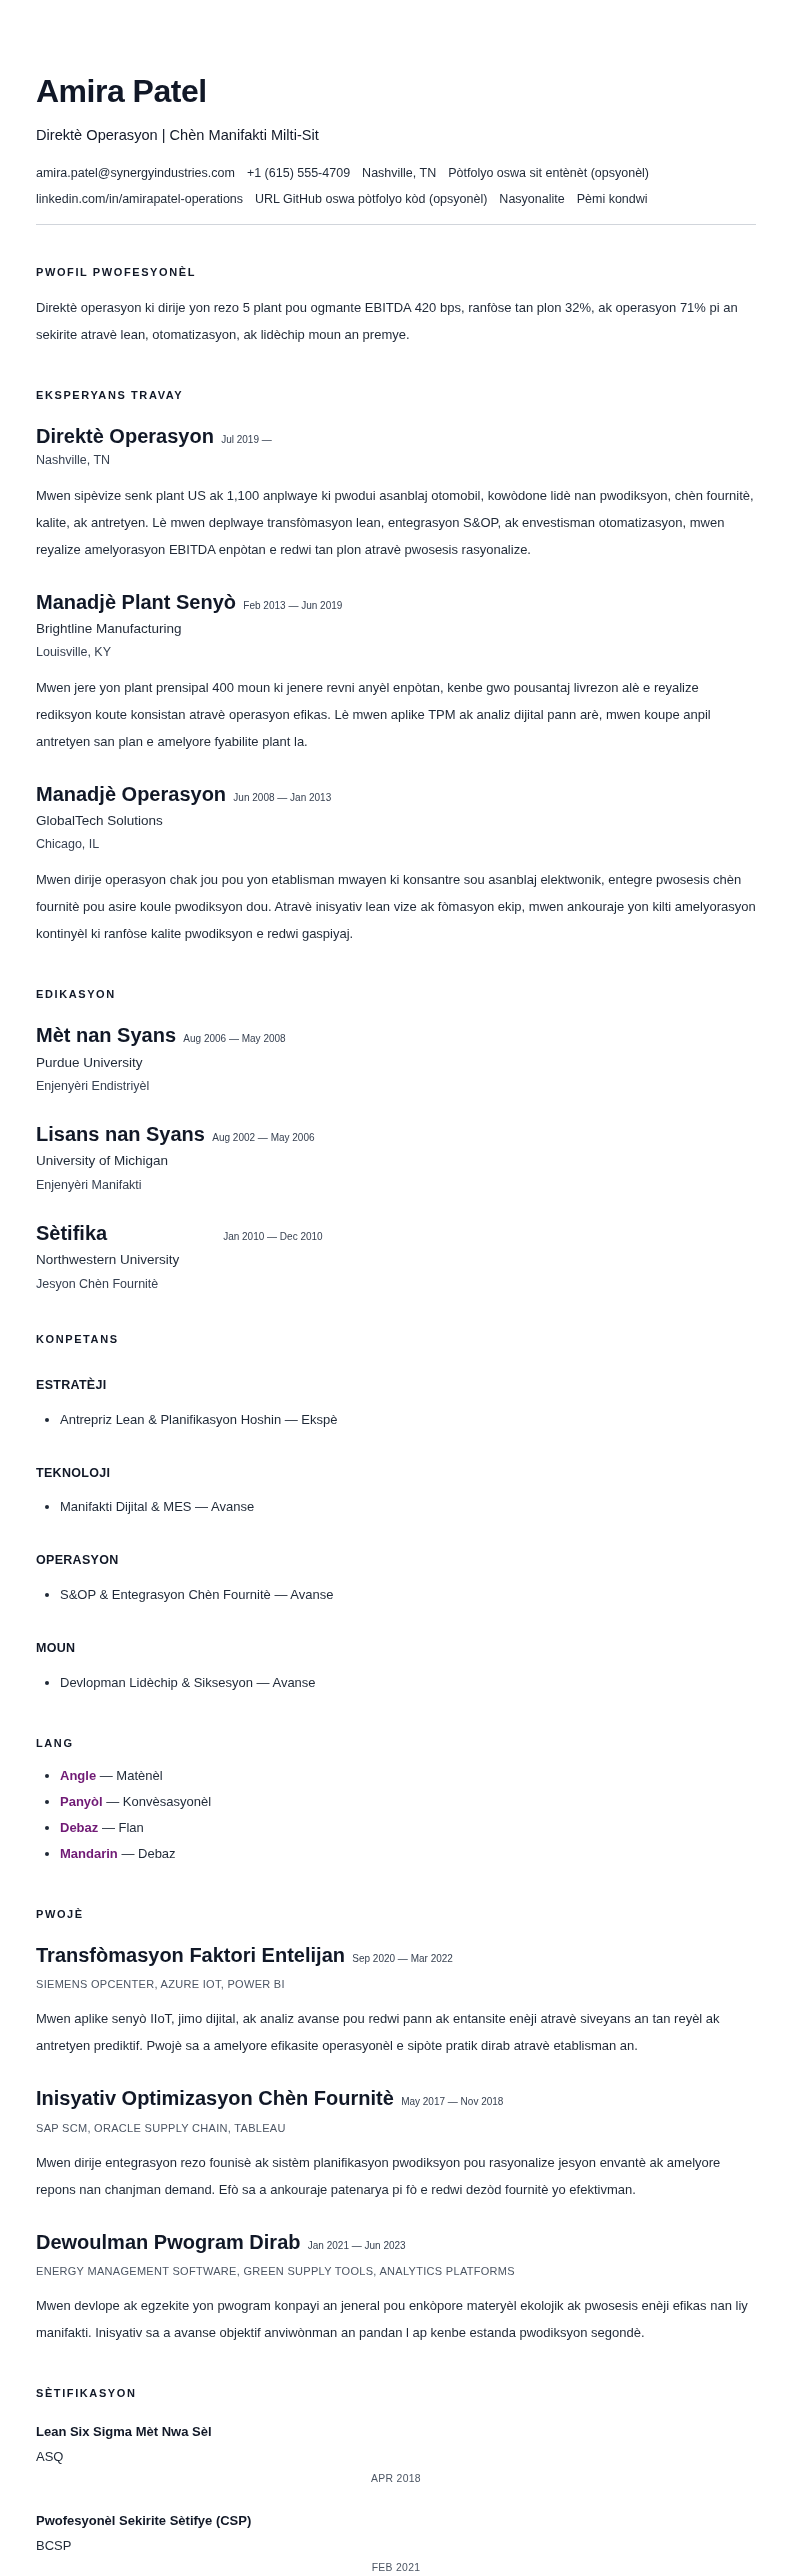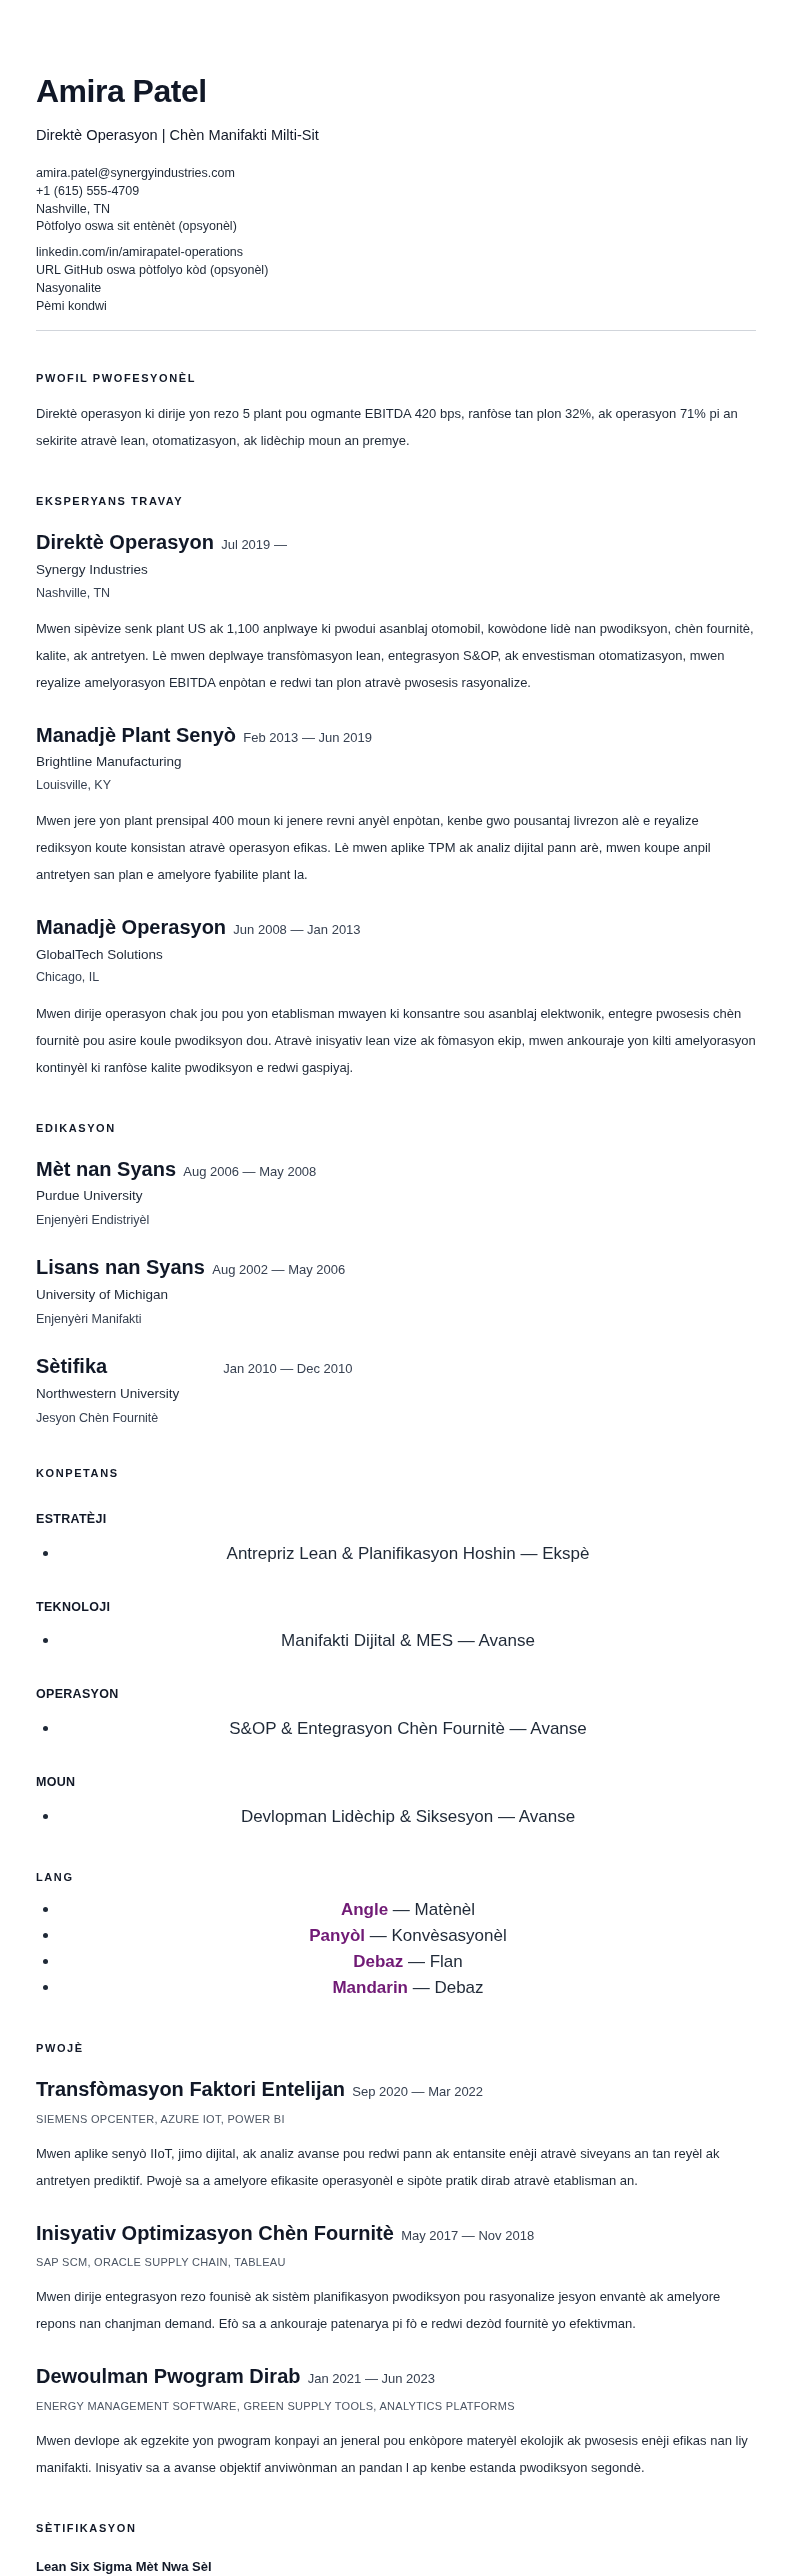--- a/index.html
+++ b/index.html
@@ -12,50 +12,50 @@
   }
   .name {
     font-size:32px; font-weight:700; color:#111827; letter-spacing:-0.5px;
     line-height:1.05;
     margin-top:40px;
   }
   .subtitle {
     margin-top:18.7px; font-size:14.6px; font-weight:400; color:#111827;
   }
   .contact-line {
-    display:flex; flex-wrap:wrap; gap:0;
-    font-size:12.5px; color:#1f2937; line-height:17.7px;flex-direction:column;
+    display:flex; flex-wrap:wrap; gap:12px;
+    font-size:12.5px; color:#1f2937; line-height:17.7px;
   }
   .contact-line.first { margin-top:22px; }
   .contact-line.second { margin-top:8.3px; }
   .divider {
     border:none; border-top:1px solid #d1d5db; margin-top:14.6px;
   }
   .section-heading {
     font-size:11px; font-weight:700; color:#111827;
     letter-spacing:1.6px; margin-top:41px;
   }
   .profile-text {
     margin-top:16.6px; font-size:13px; line-height:27px; color:#1f2937;
     max-width:724px;
   }
   .entry { margin-top:26px; }
   .entry + .entry { margin-top:30px; }
   .entry-title-row { display:flex; align-items:baseline; }
   .entry-title { font-size:20px; font-weight:700; color:#111827; line-height:18.7px; }
-  .entry-date { font-size:13px; font-weight:400; color:#374151; margin-left:7.3px; white-space:nowrap; }
+  .entry-date { font-size:10px; font-weight:400; color:#374151; margin-left:7.3px; white-space:nowrap; }
   .entry-date.date-far { margin-left:116px; }
   .entry-company { margin-top:9.4px; font-size:13.5px; color:#1f2937; line-height:16.6px; }
   .entry-location { margin-top:7.3px; font-size:12.5px; color:#374151; line-height:15.6px; }
   .entry-desc { margin-top:13.5px; font-size:13px; line-height:27px; color:#1f2937; max-width:724px; }
   .edu-school { margin-top:9.4px; font-size:13.5px; color:#1f2937; line-height:16.6px; }
   .edu-field { margin-top:8.3px; font-size:12.5px; color:#374151; line-height:15.6px; }
   .skill-group-title { margin-top:33px; font-size:12.5px; font-weight:700; color:#111827; letter-spacing:0.3px; }
   ul.bullet-list { margin-top:14.6px; padding-left:24px; list-style:disc; }
-  ul.bullet-list li { font-size:17px; color:#1f2937; line-height:26px;text-align:center; }
+  ul.bullet-list li { font-size:13px; color:#1f2937; line-height:26px; }
   .lang-name { font-weight:700; color:#701a75; }
   .proj-tools { margin-top:12.5px; font-size:11px; letter-spacing:0.3px; color:#4b5563; line-height:14.6px; }
   .cert { margin-top:25px; }
   .cert + .cert { margin-top:28px; }
   .cert-name { font-size:13px; font-weight:700; color:#111827; line-height:16.6px; }
   .cert-org { margin-top:8.3px; font-size:13px; color:#1f2937; line-height:15.6px; }
   .cert-date { margin-top:7.3px; font-size:10.4px; letter-spacing:0.3px; color:#4b5563; line-height:13.5px;text-align:center; }
 </style>
 </head>
 <body>
@@ -84,21 +84,20 @@
 </section>
 
 <section>
   <h2 class="section-heading">EKSPERYANS TRAVAY</h2>
 
   <article class="entry">
     <div class="entry-title-row">
       <h3 class="entry-title">Direktè Operasyon</h3>
       <span class="entry-date">Jul 2019 —</span>
     </div>
-    <div class="entry-company">Synergy Industries</div>
     <div class="entry-location">Nashville, TN</div>
     <p class="entry-desc">Mwen sipèvize senk plant US ak 1,100 anplwaye ki pwodui asanblaj otomobil, kowòdone lidè nan pwodiksyon, chèn fournitè, kalite, ak antretyen. Lè mwen deplwaye transfòmasyon lean, entegrasyon S&amp;OP, ak envestisman otomatizasyon, mwen reyalize amelyorasyon EBITDA enpòtan e redwi tan plon atravè pwosesis rasyonalize.</p>
   </article>
 
   <article class="entry">
     <div class="entry-title-row">
       <h3 class="entry-title">Manadjè Plant Senyò</h3>
       <span class="entry-date">Feb 2013 — Jun 2019</span>
     </div>
     <div class="entry-company">Brightline Manufacturing</div>

